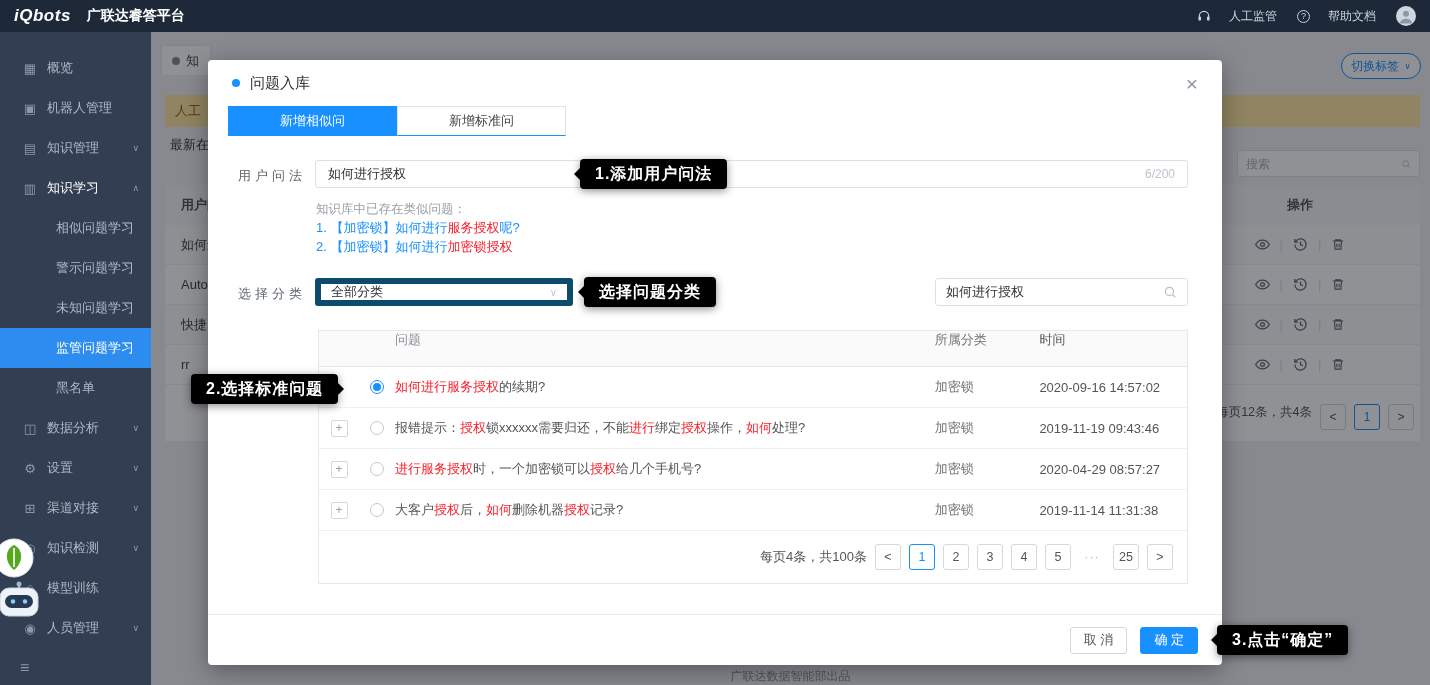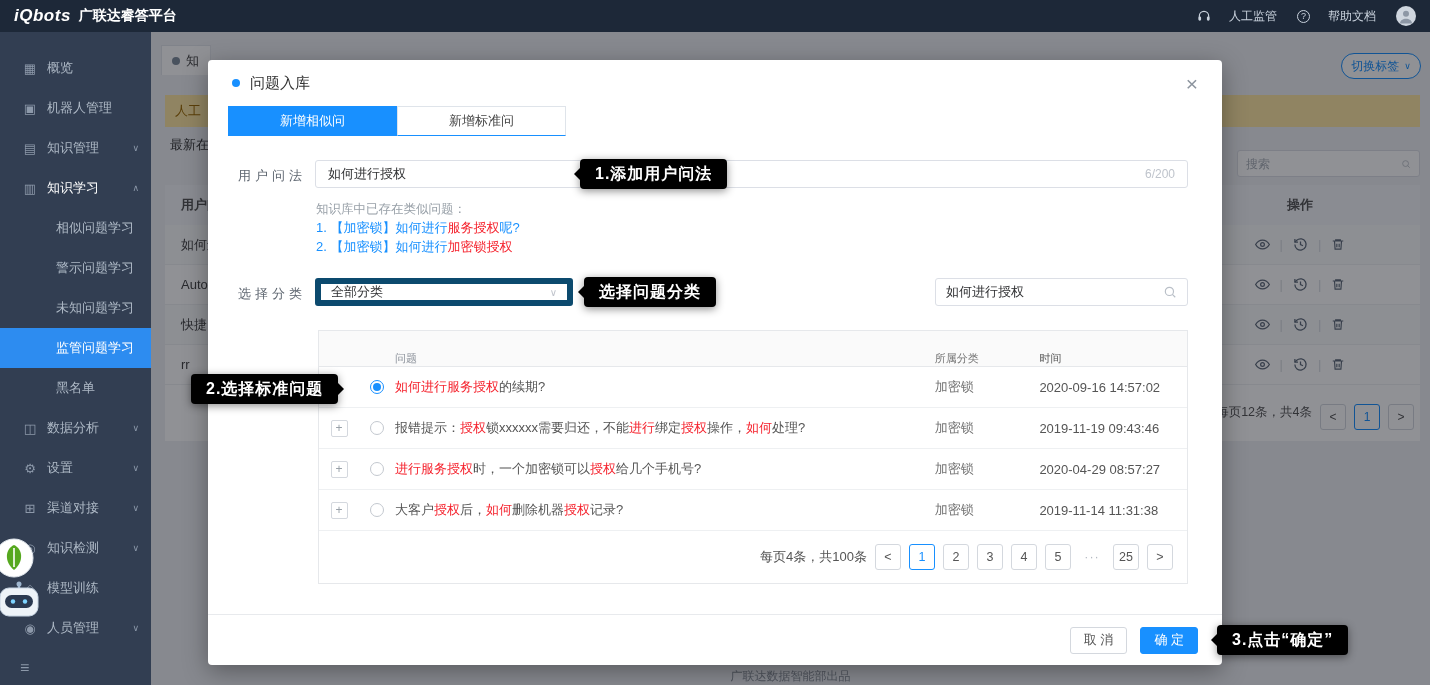--- a/index.html
+++ b/index.html
@@ -2,21 +2,21 @@
 <html><head>
 <meta charset="utf-8">
 <style>
   *{box-sizing:border-box;margin:0;padding:0}
   html,body{width:1430px;height:685px}
   body{position:relative;overflow:hidden;background:#eef1f5;font-family:"Liberation Sans","DejaVu Sans",sans-serif}
 
   
   .topbar{position:absolute;top:0;left:0;right:0;height:32px;background:#1d2838;display:flex;align-items:center;padding:0 14px;z-index:6;color:#fff}
   .logo{font-style:italic;font-weight:bold;font-size:17px;letter-spacing:.5px}
-  .brand{font-weight:bold;font-size:14px;margin-left:8px}
+  .brand{font-weight:bold;font-size:14px;margin-left:16px}
   .top-right{margin-left:auto;display:flex;align-items:center;gap:20px;color:#c9d2dd;font-size:12px}
   .top-link{display:flex;align-items:center;gap:18px;cursor:pointer}
   .qmark{width:13px;height:13px;border:1px solid #c9d2dd;border-radius:50%;display:inline-flex;align-items:center;justify-content:center;font-size:9px}
   .avatar{width:20px;height:20px;border-radius:50%;background:#cfd6df;display:inline-flex;align-items:center;justify-content:center;overflow:hidden}
 
   
   .sidebar{position:absolute;top:32px;left:0;bottom:0;width:151px;background:#323e52;z-index:6;padding-top:16px}
   .side-item{height:40px;display:flex;align-items:center;padding:0 12px 0 22px;color:#aeb9c6;font-size:13px;cursor:pointer}
   .side-item .s-icon{width:16px;margin-right:9px;color:#8d99aa;font-size:13px;text-align:center}
   .side-item.open .s-label{color:#fff}
@@ -71,21 +71,21 @@
   .inp-count{margin-left:auto;color:#bfc4cc;font-size:12px}
   .sim-note{position:absolute;left:108px;top:141px;font-size:12.5px;color:#98a0a8}
   .sim-line{position:absolute;left:108px;font-size:13px;cursor:pointer}
   .sim-1{top:159px}.sim-2{top:178px}
   .pt-blue{color:#1890ff}.pt-red{color:#f5222d}.pt-dark{color:#555}
   .sel-cat{position:absolute;left:107px;top:218px;width:258px;height:28px;border:6px solid #0c4a6e;border-radius:3px;display:flex;align-items:center;padding:0 10px;font-size:13px;color:#303133;cursor:pointer}
   .sel-chev{margin-left:auto;color:#c0c4cc;font-size:10px}
   .m-search{position:absolute;left:727px;top:218px;width:253px;height:28px;border:1px solid #dcdfe6;border-radius:3px;display:flex;align-items:center;padding:0 10px;font-size:13px;color:#303133;cursor:text}
   .m-search svg{margin-left:auto}
   .m-table{position:absolute;left:110px;top:270px;width:870px;border:1px solid #e6e8eb}
-  .mt-head{height:36px;display:flex;align-items:flex-end;background:#fafafa;font-size:11px;color:#8a9099;border-bottom:1px solid #e6e8eb}
+  .mt-head{height:36px;display:flex;align-items:flex-start;background:#fafafa;font-size:13px;color:#8a9099;border-bottom:1px solid #e6e8eb}
   .mt-row{height:41px;display:flex;align-items:center;font-size:13px;border-bottom:1px solid #eef0f2}
   .col-exp{width:40px;display:flex;justify-content:center;flex:none}
   .col-radio{width:36px;display:flex;justify-content:center;flex:none}
   .col-q{width:541px;padding-right:10px}
   .col-cat{width:105px;color:#737373}
   .col-time{width:148px;color:#555}
   .exp-box{width:17px;height:17px;border:1px solid #d4d8de;border-radius:2px;background:#fff;color:#98a0a8;font-size:12px;line-height:14px;text-align:center;cursor:pointer}
   .radio{width:14px;height:14px;border-radius:50%;border:1px solid #c3c8cf;background:#fff;position:relative;cursor:pointer}
   .radio.sel{border-color:#1890ff}
   .radio.sel::after{content:"";position:absolute;inset:2px;background:#1890ff;border-radius:50%}

